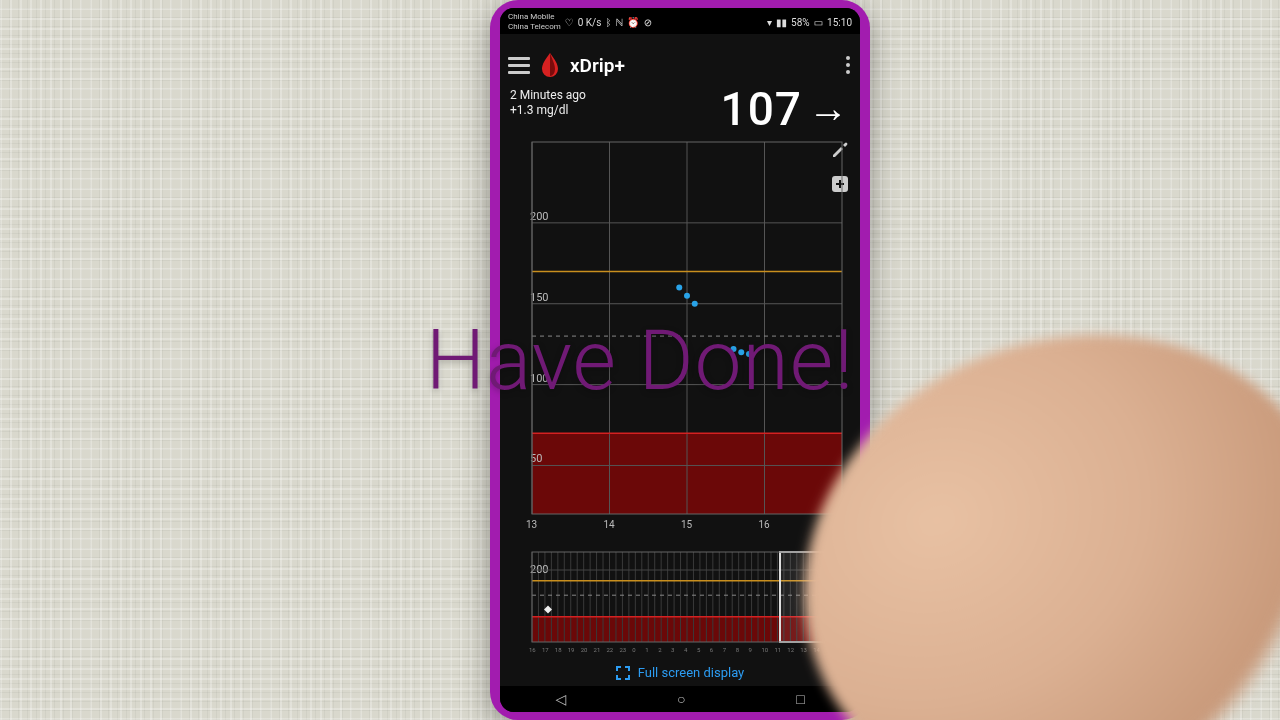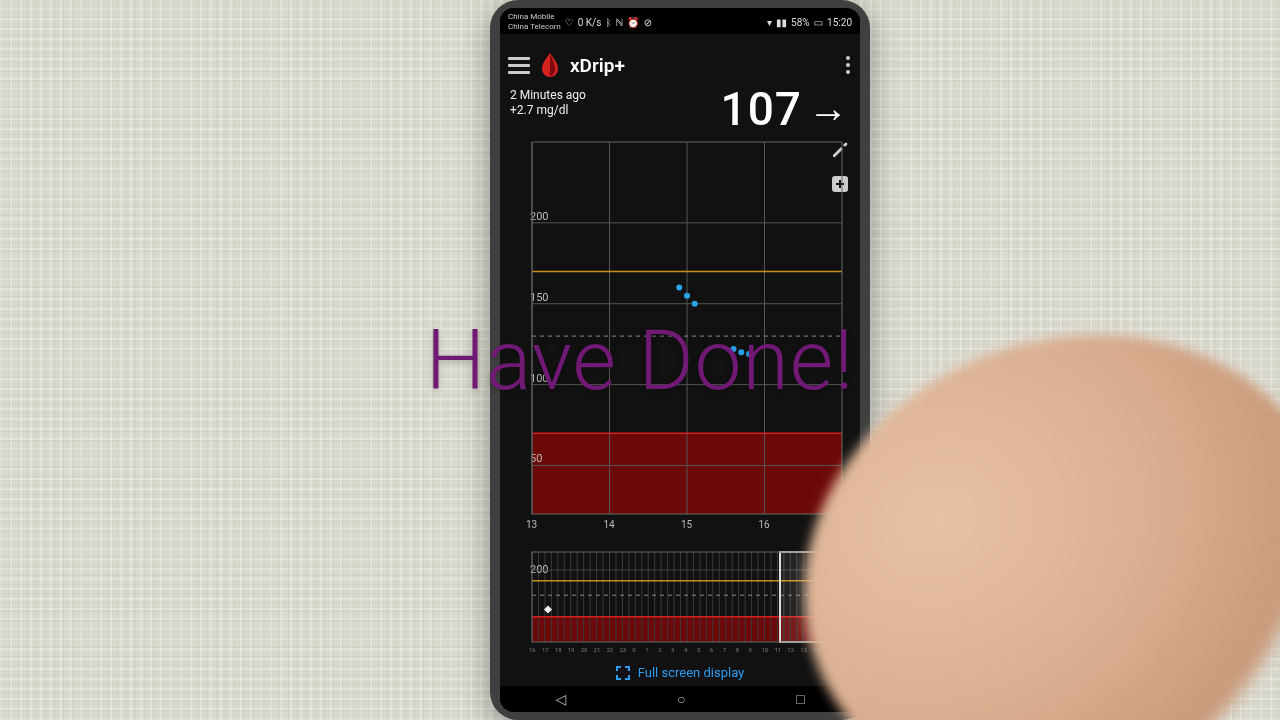--- a/index.html
+++ b/index.html
@@ -21,21 +21,21 @@
       repeating-linear-gradient(90deg,rgba(255,255,255,0.25) 0 2px,transparent 2px 10px),
       repeating-linear-gradient(0deg,rgba(0,0,0,0.04) 0 1px,transparent 1px 9px),
       repeating-linear-gradient(90deg,rgba(0,0,0,0.04) 0 1px,transparent 1px 9px),
       #d9d8cd;
   }
   
   .phone{
     position:absolute;
     left:490px;top:0px;
     width:380px;height:720px;
-    background:#404040;
+    background:#a21caf;
     border-radius:28px;
     padding:8px 10px 8px 10px;
     box-shadow:0 8px 30px rgba(0,0,0,0.35);
   }
   .screen{
     position:relative;
     width:100%;height:100%;
     background:#111;
     border-radius:14px;
     overflow:hidden;
@@ -155,21 +155,21 @@
       <span class="ico">0 K/s</span>
       <span class="ico">ᛒ</span>
       <span class="ico">ℕ</span>
       <span class="ico">⏰</span>
       <span class="ico">⊘</span>
       <span class="spacer"></span>
       <span class="ico">▾</span>
       <span class="ico">▮▮</span>
       <span class="ico">58%</span>
       <span class="ico">▭</span>
-      <span class="ico">15:20</span>
+      <span class="ico">15:10</span>
     </div>
 
     <div class="appbar">
       <div class="hamburger">
         <span></span>
           <span></span>
           <span></span>
       </div>
       <div class="app-logo">
         <svg viewBox="0 0 20 26">
@@ -181,21 +181,21 @@
       <div class="overflow">
           <i></i>
           <i></i>
           <i></i>
         </div>
     </div>
 
     <div class="reading-row">
       <div class="ago">
         <div>2 Minutes ago</div>
-        <div>+2.7 mg/dl</div>
+        <div>+1.3 mg/dl</div>
       </div>
       <div class="reading">
         <span class="val">107</span>
         <span class="trend">→</span>
       </div>
     </div>
 
     <div class="side-icons">
       <div class="icon-btn">
         <svg viewBox="0 0 20 20">

